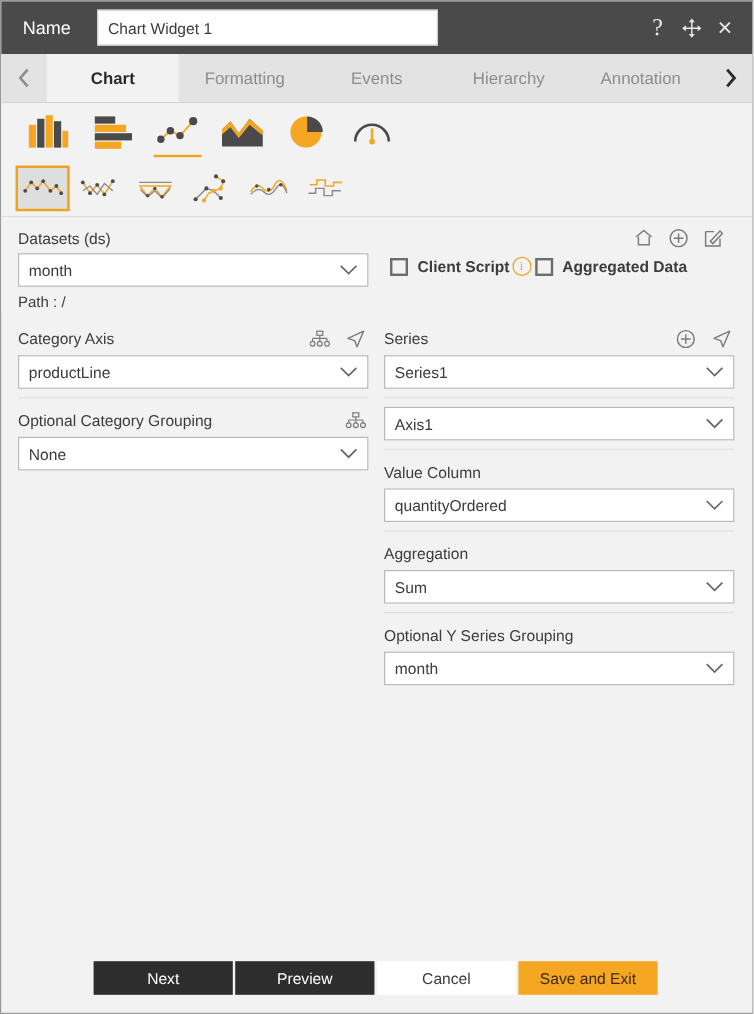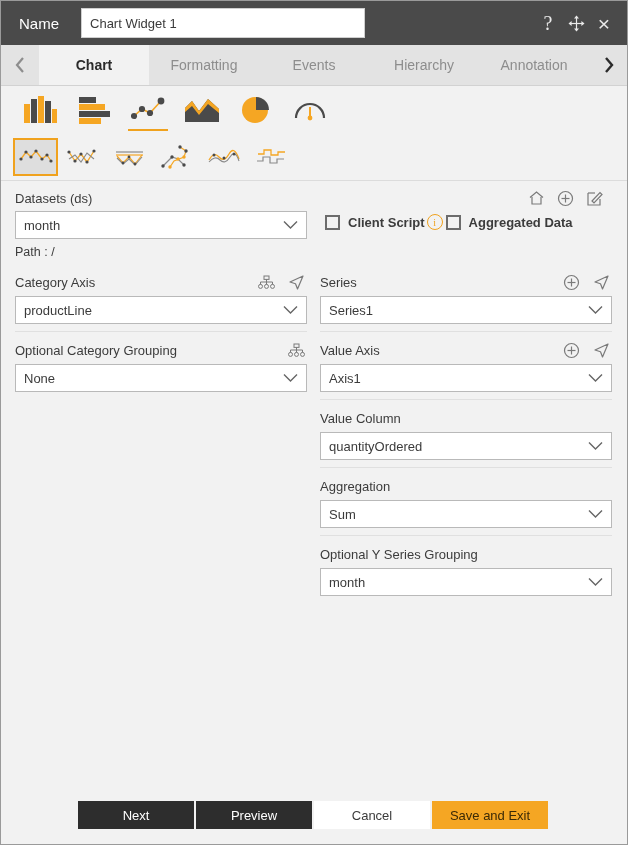--- a/index.html
+++ b/index.html
@@ -660,37 +660,20 @@
           <span>Series1</span>
           <span class="chev">
             <svg width="15" height="9" viewBox="0 0 15 9">
                 <polyline points="1,1 7.5,7.5 14,1" fill="none" stroke="#666" stroke-width="1.4"></polyline>
               </svg>
           </span>
         </div>
       </div>
 
       <div class="field">
-        <div class="field-head">
-          <span class="field-title">Value Axis</span>
-          <div class="field-icons">
-            <span class="mini-ico">
-              <svg width="17" height="17" viewBox="0 0 17 17">
-                <circle cx="8.5" cy="8.5" r="7" fill="none" stroke="#7a7a7a" stroke-width="1.2"></circle>
-                <line x1="8.5" y1="4.5" x2="8.5" y2="12.5" stroke="#7a7a7a" stroke-width="1.2"></line>
-                <line x1="4.5" y1="8.5" x2="12.5" y2="8.5" stroke="#7a7a7a" stroke-width="1.2"></line>
-              </svg>
-            </span>
-            <span class="mini-ico">
-              <svg width="17" height="17" viewBox="0 0 17 17">
-                <path d="M15,2 L2,8 L7.5,9.8 L9.5,15 Z" fill="none" stroke="#7a7a7a" stroke-width="1.2" stroke-linejoin="round"></path>
-              </svg>
-            </span>
-          </div>
-        </div>
         <div class="select">
           <span>Axis1</span>
           <span class="chev">
             <svg width="15" height="9" viewBox="0 0 15 9">
                 <polyline points="1,1 7.5,7.5 14,1" fill="none" stroke="#666" stroke-width="1.4"></polyline>
               </svg>
           </span>
         </div>
       </div>
 

